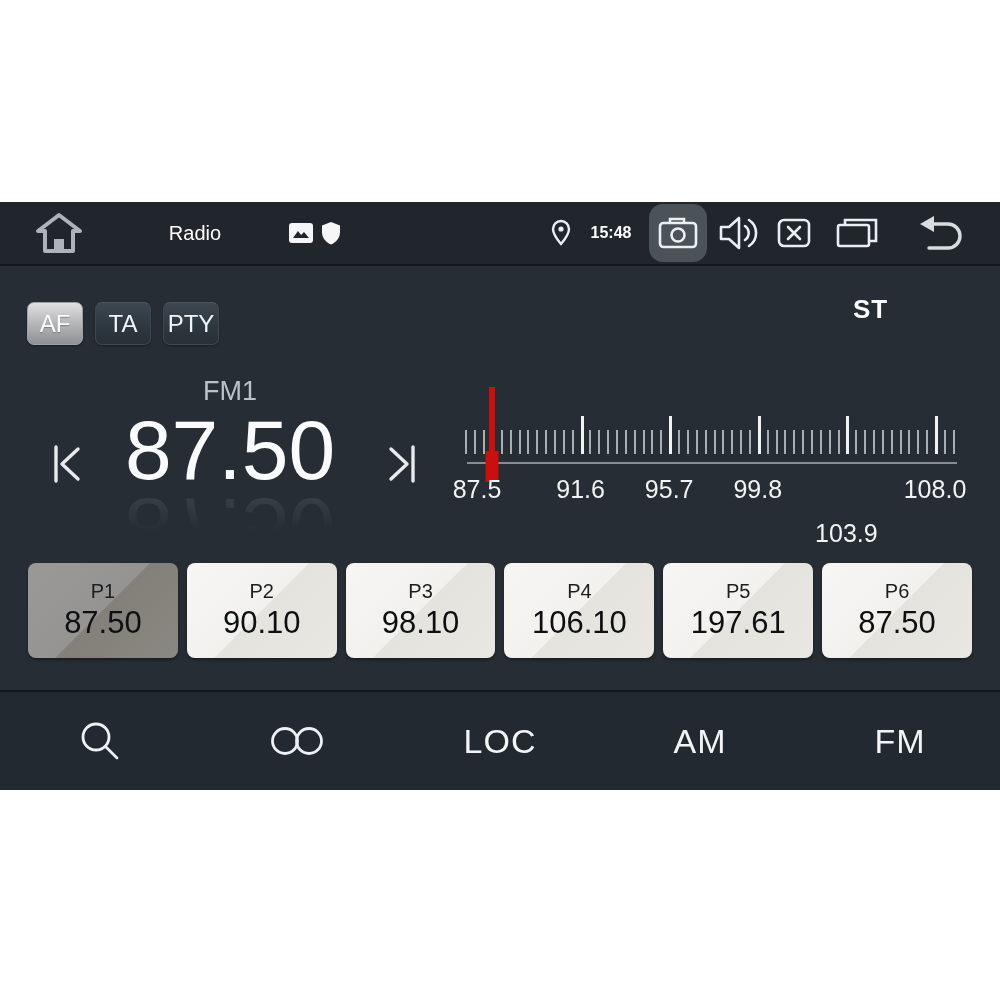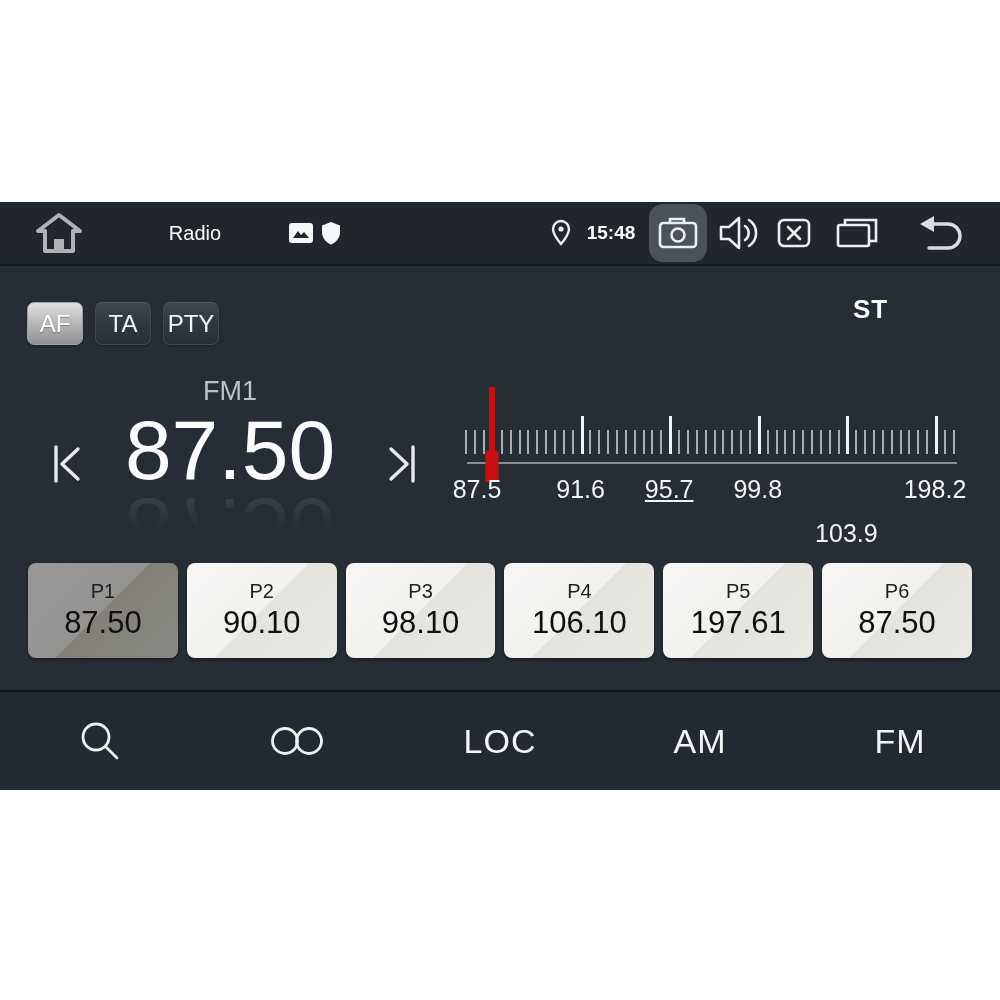--- a/index.html
+++ b/index.html
@@ -3,21 +3,21 @@
 <meta charset="utf-8">
 <style>
   html,body{margin:0;padding:0;background:#ffffff;}
   *{box-sizing:border-box;font-family:"Liberation Sans",sans-serif;}
   .screen{position:relative;width:1000px;height:588px;margin:202px auto 0;background:#272d34;overflow:hidden;}
 
   
   .status-bar{position:absolute;left:0;top:0;width:1000px;height:64px;background:#21262d;border-bottom:2px solid #14181c;}
   .sb-item{position:absolute;top:0;height:62px;display:flex;align-items:center;justify-content:center;}
   .sb-title{color:#fdfdfd;font-size:20px;font-weight:normal;}
-  .sb-time{color:#fdfdfd;font-size:19px;font-weight:bold;}
+  .sb-time{color:#fdfdfd;font-size:16px;font-weight:bold;}
   .cam-pill{position:absolute;left:649px;top:2px;width:58px;height:58px;background:#4b5258;border-radius:14px;display:flex;align-items:center;justify-content:center;}
   svg{display:block;}
 
   
   .toggle-row{position:absolute;left:27px;top:100px;display:flex;gap:12px;}
   .toggle-btn{width:56px;height:43px;border-radius:7px;display:flex;align-items:center;justify-content:center;
     font-size:24px;color:#f2f4f6;background:linear-gradient(180deg,#3d4750 0%,#2e3840 55%,#273037 100%);
     border:1px solid #3f4951;border-top-color:#4d575f;box-shadow:0 1px 2px rgba(0,0,0,.35);}
   .toggle-btn.active{background:linear-gradient(180deg,#e0e0e1 0%,#b9babc 45%,#8e9093 100%);
     color:#ffffff;text-shadow:0 1px 1px rgba(90,90,90,.6);border:1px solid #9fa1a3;}
@@ -205,24 +205,24 @@
         <div class="tick" style="left: 478.86px;"></div>
         <div class="tick" style="left: 487.72px;"></div>
       </div>
     <div class="scale-baseline"></div>
     <div class="needle" id="needle" style="left: 27px;">
       <div class="thin"></div>
         <div class="thick"></div>
     </div>
     <span class="scale-label" style="left: 12px;">87.5</span>
     <span class="scale-label" style="left: 115.6px;">91.6</span>
-    <span class="scale-label" style="left: 204.2px; text-decoration: underline;">95.7</span>
+    <span class="scale-label" style="left: 204.2px;">95.7</span>
     <span class="scale-label" style="left: 292.8px;">99.8</span>
     <span class="scale-label" style="left: 381.4px; margin-top: 44px;">103.9</span>
-    <span class="scale-label" style="left: 470px;">198.2</span>
+    <span class="scale-label" style="left: 470px;">108.0</span>
   </div>
 
   <div class="preset-row">
     <button class="preset selected">
       <span class="preset-label">P1</span>
       <span class="preset-value">87.50</span>
     </button>
     <button class="preset">
       <span class="preset-label">P2</span>
       <span class="preset-value">90.10</span>

